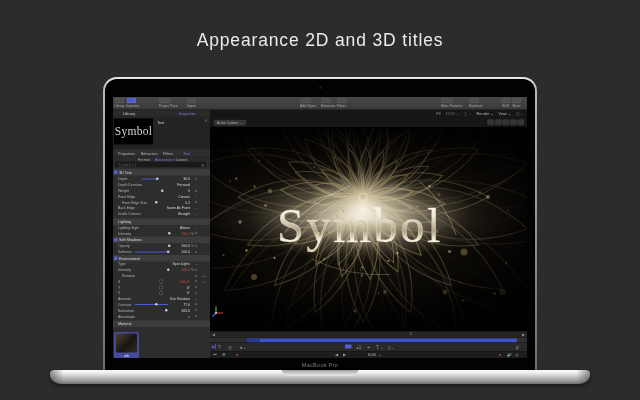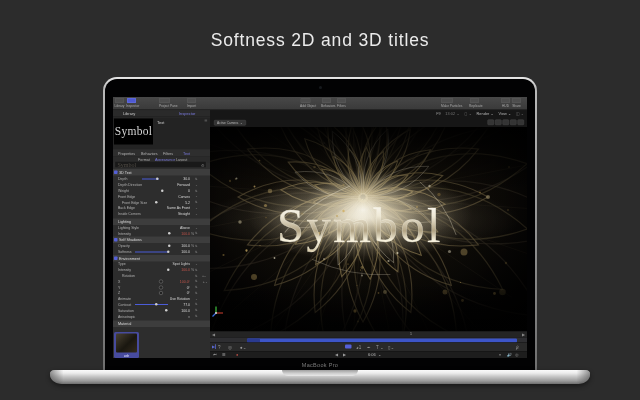--- a/index.html
+++ b/index.html
@@ -112,21 +112,21 @@
 #bluebar .bb { position:absolute; left:74px; top:2px; width:540px; height:8px; background:#3d55c8; border-radius:2px; }
 #bluebar .bd { position:absolute; left:74px; top:2px; width:26px; height:8px; background:#2a3a90; border-radius:2px; }
 #ticons { position:absolute; left:194px; top:491px; width:634px; height:17px; background:#292929;
   border-top:1px solid #1a1a1a; color:#9a9a9a; }
 #ticons .g { position:absolute; top:3px; font-size:9px; }
 #transp { position:absolute; left:194px; top:508px; width:634px; height:14px; background:#1d1d1d;
   border-top:1px solid #101010; color:#9a9a9a; }
 #transp span { position:absolute; top:2px; font-size:8px; }
 </style></head>
 <body>
-<div id="headline">Softness 2D and 3D titles</div>
+<div id="headline">Appearance 2D and 3D titles</div>
 
 <div id="screen">
     <div id="screen-in"></div>
   </div>
 <div id="cam"></div>
 
 <div id="app">
   <div id="tbar">
       <div class="tb" style="left:2px">
         <div class="tbi" style="width:18px"></div>

